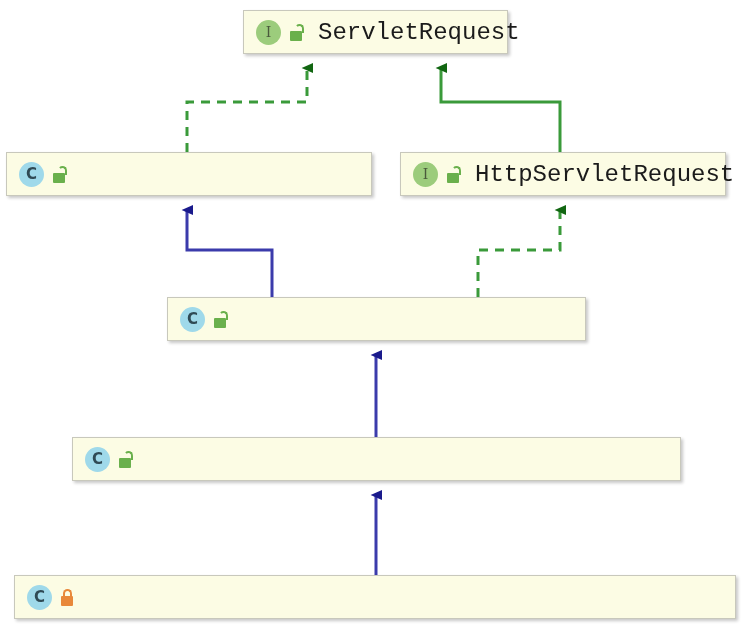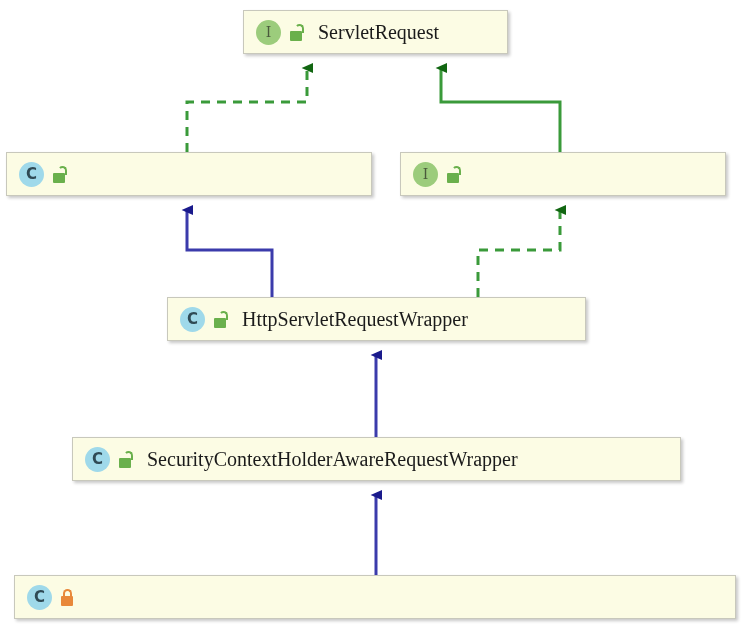--- a/index.html
+++ b/index.html
@@ -35,22 +35,22 @@
     border: 1px solid #c8c8bc;
     box-shadow: 2px 2px 3px rgba(0,0,0,0.22);
     display: flex;
     align-items: center;
     height: 44px;
     padding: 0 16px 0 12px;
     z-index: 5;
   }
 
   .node-label {
-    font-family: Liberation Serif, serif;
-    font-size: 20px;
+    font-family: Liberation Mono, monospace;
+    font-size: 24px;
     letter-spacing: 0px;
     color: #1b1b1b;
     white-space: nowrap;
     margin-left: 14px;
     text-align: center;
   }
 
   
   .type-icon {
     width: 25px;
@@ -166,38 +166,37 @@
         <span class="lock-body"></span>
     </span>
   </div>
 
   <div class="uml-node" style="left:400px; top:152px; width:326px;">
     <span class="type-icon interface">I</span>
     <span class="lock-icon open">
       <span class="lock-shackle"></span>
         <span class="lock-body"></span>
     </span>
+    <span class="node-label">HttpServletRequest</span>
   </div>
 
   <div class="uml-node" style="left:167px; top:297px; width:419px;">
     <span class="type-icon klass">C</span>
     <span class="lock-icon open">
       <span class="lock-shackle"></span>
         <span class="lock-body"></span>
     </span>
-    <span class="node-label">HttpServletRequestWrapper</span>
   </div>
 
   <div class="uml-node" style="left:72px; top:437px; width:609px;">
     <span class="type-icon klass">C</span>
     <span class="lock-icon open">
       <span class="lock-shackle"></span>
         <span class="lock-body"></span>
     </span>
-    <span class="node-label">SecurityContextHolderAwareRequestWrapper</span>
   </div>
 
   <div class="uml-node" style="left:14px; top:575px; width:722px;">
     <span class="type-icon klass">C</span>
     <span class="lock-icon closed">
       <span class="lock-shackle"></span>
         <span class="lock-body"></span>
     </span>
   </div>
 

